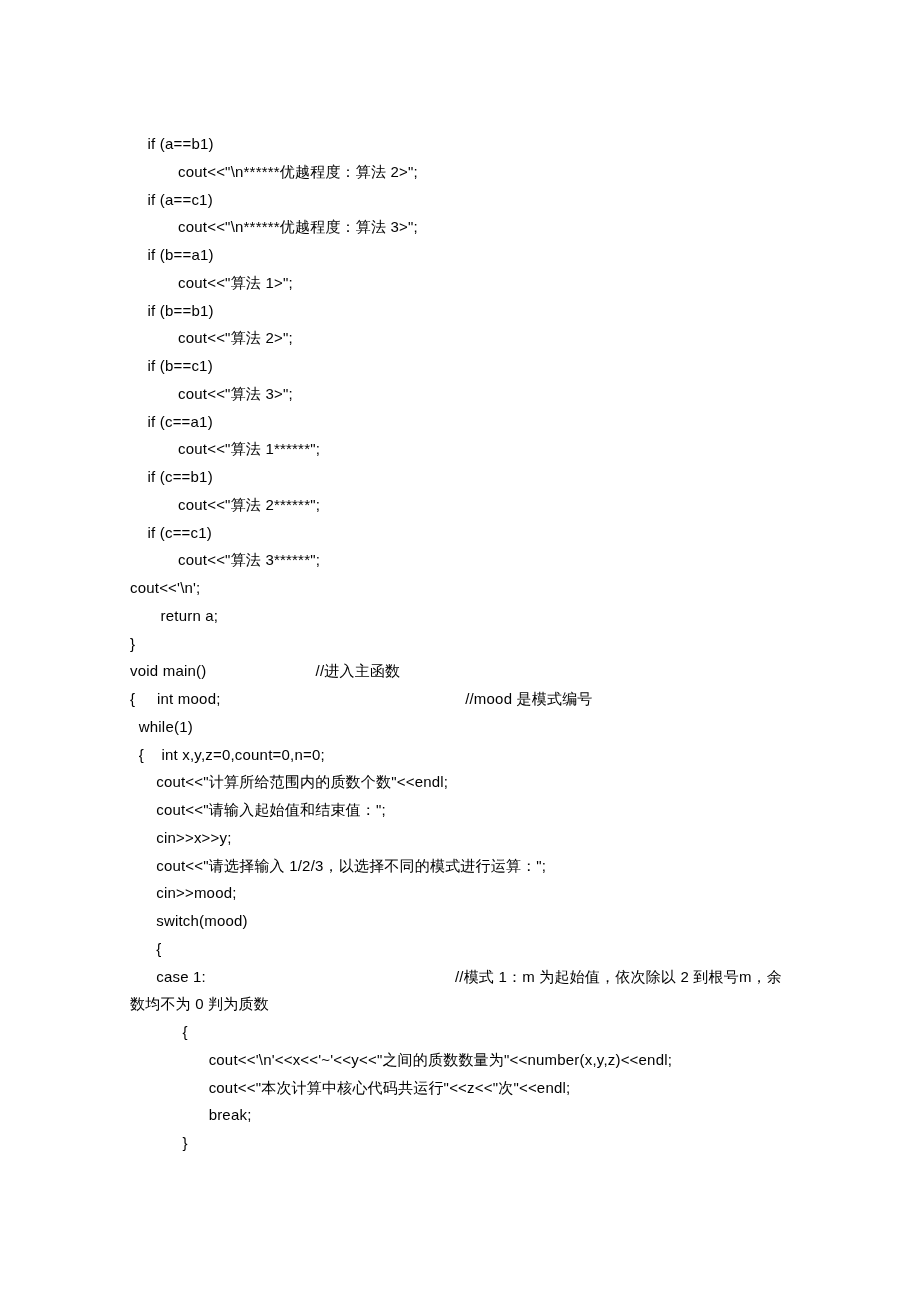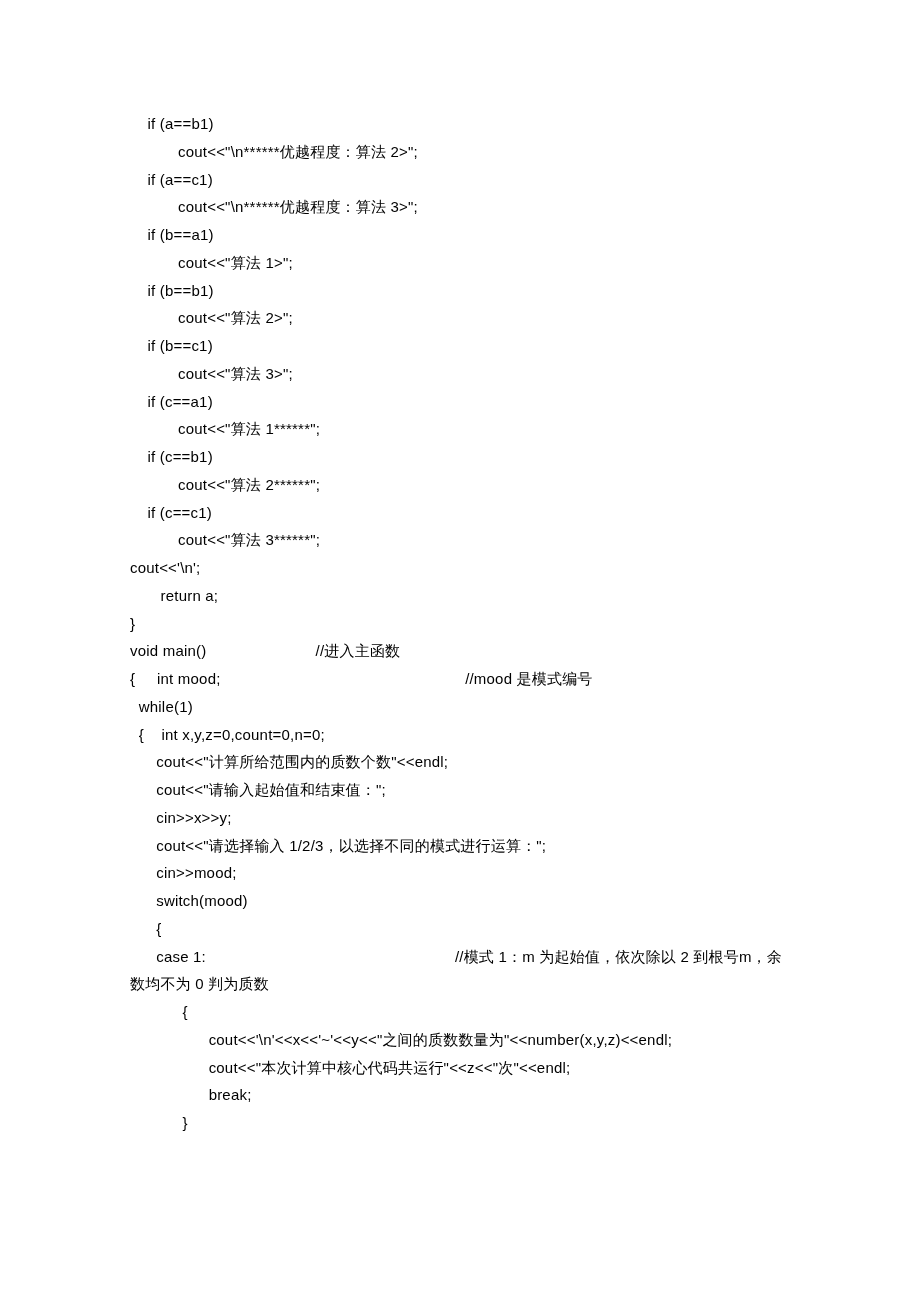--- a/index.html
+++ b/index.html
@@ -8,20 +8,21 @@
     background: #ffffff;
     font-family: "SimSun", "Songti SC", serif;
     font-size: 15px;
     color: #000000;
     line-height: 1.85;
     width: 920px;
   }
   .page {
     padding: 110px 130px 60px 130px;
     white-space: pre-wrap;
+    margin-top: 20px;
   }
   .code-line {
     font-family: Arial, "Helvetica Neue", sans-serif;
     letter-spacing: 0.2px;
   }
 </style>
 </head>
 <body>
 
 <div class="page"><div class="code-line">    if (a==b1)</div><div class="code-line">           cout&lt;&lt;"\n******优越程度：算法 2&gt;";</div><div class="code-line">    if (a==c1)</div><div class="code-line">           cout&lt;&lt;"\n******优越程度：算法 3&gt;";</div><div class="code-line"></div><div class="code-line">    if (b==a1)</div><div class="code-line">           cout&lt;&lt;"算法 1&gt;";</div><div class="code-line">    if (b==b1)</div><div class="code-line">           cout&lt;&lt;"算法 2&gt;";</div><div class="code-line">    if (b==c1)</div><div class="code-line">           cout&lt;&lt;"算法 3&gt;";</div><div class="code-line"></div><div class="code-line">    if (c==a1)</div><div class="code-line">           cout&lt;&lt;"算法 1******";</div><div class="code-line">    if (c==b1)</div><div class="code-line">           cout&lt;&lt;"算法 2******";</div><div class="code-line">    if (c==c1)</div><div class="code-line">           cout&lt;&lt;"算法 3******";</div><div class="code-line">cout&lt;&lt;'\n';</div><div class="code-line"></div><div class="code-line">       return a;</div><div class="code-line">}</div><div class="code-line"></div><div class="code-line"></div><div class="code-line"></div><div class="code-line">void main()                         //进入主函数</div><div class="code-line">{     int mood;                                                        //mood 是模式编号</div><div class="code-line">  while(1)</div><div class="code-line">  {    int x,y,z=0,count=0,n=0;</div><div class="code-line">      cout&lt;&lt;"计算所给范围内的质数个数"&lt;&lt;endl;</div><div class="code-line">      cout&lt;&lt;"请输入起始值和结束值：";</div><div class="code-line">      cin&gt;&gt;x&gt;&gt;y;</div><div class="code-line">      cout&lt;&lt;"请选择输入 1/2/3，以选择不同的模式进行运算：";</div><div class="code-line">      cin&gt;&gt;mood;</div><div class="code-line">      switch(mood)</div><div class="code-line">      {</div><div class="code-line">      case 1:                                                         //模式 1：m 为起始值，依次除以 2 到根号m，余数均不为 0 判为质数</div><div class="code-line">            {</div><div class="code-line">                  cout&lt;&lt;'\n'&lt;&lt;x&lt;&lt;'~'&lt;&lt;y&lt;&lt;"之间的质数数量为"&lt;&lt;number(x,y,z)&lt;&lt;endl;</div><div class="code-line">                  cout&lt;&lt;"本次计算中核心代码共运行"&lt;&lt;z&lt;&lt;"次"&lt;&lt;endl;</div><div class="code-line">                  break;</div><div class="code-line">            }</div></div>

